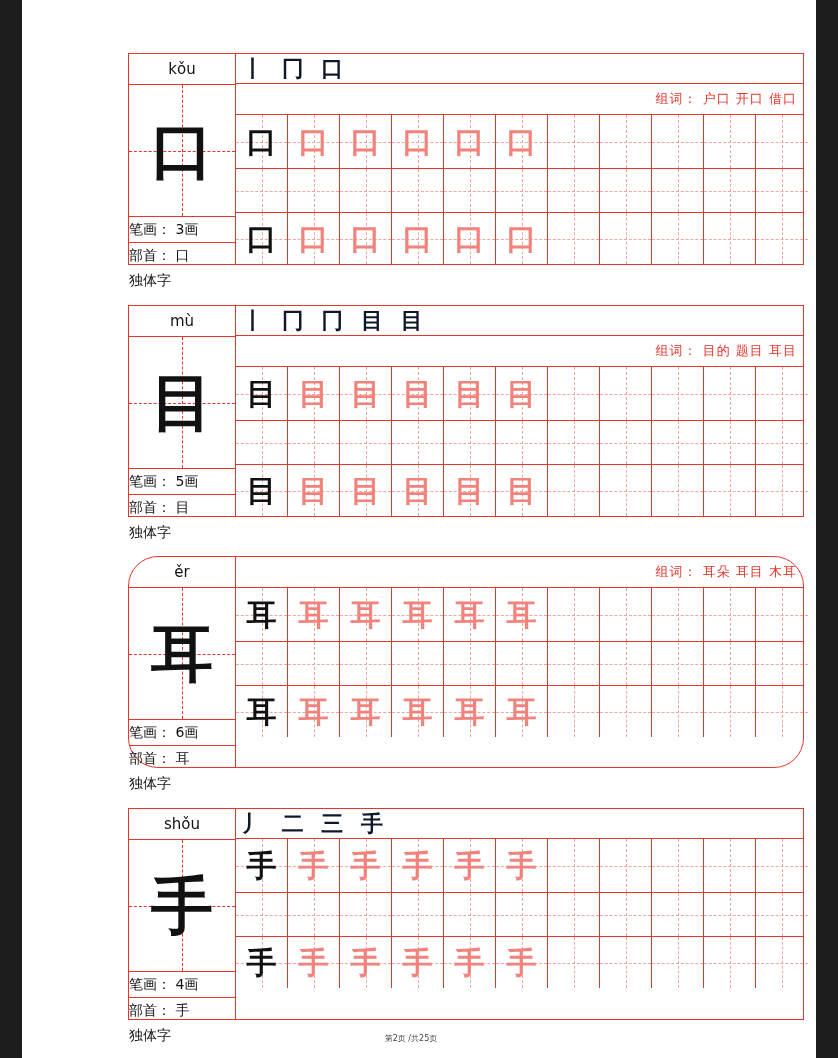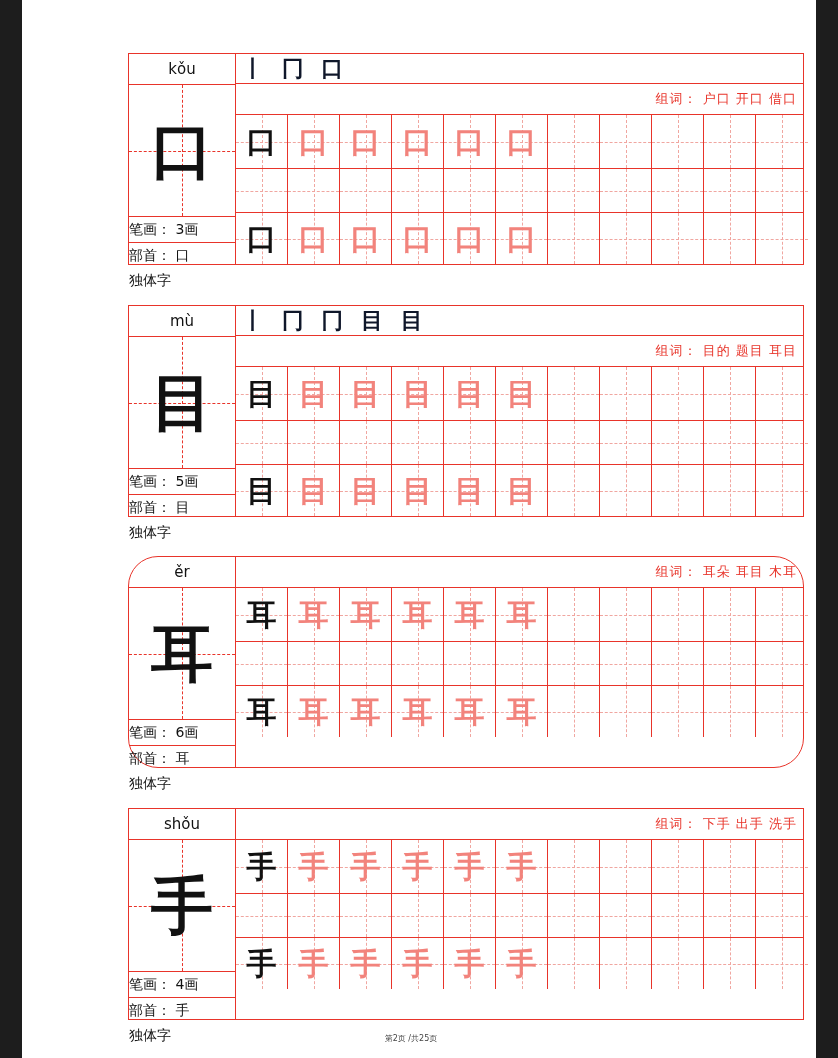--- a/index.html
+++ b/index.html
@@ -352,21 +352,21 @@
     <div class="info">
       <div class="pinyin">shǒu</div>
       <div class="bigchar" style="height:131px;">
         <span class="glyph">手</span>
       </div>
       <div class="metarow">笔画： 4画</div>
       <div class="metarow">部首： 手</div>
       <div class="metarow" style="border-top:none;">独体字</div>
     </div>
     <div class="right">
-      <div class="wordsrow">组词： 下手 出手 洗手</div>
+      <div class="strokerow">丿 二 三 手</div>
       <div class="grid">
         <div class="gridrow rowline" style="height:54px;">
           <div class="cell">
               <span class="g dark">手</span>
             </div>
           <div class="cell">
               <span class="g light">手</span>
             </div>
           <div class="cell">
               <span class="g light">手</span>

